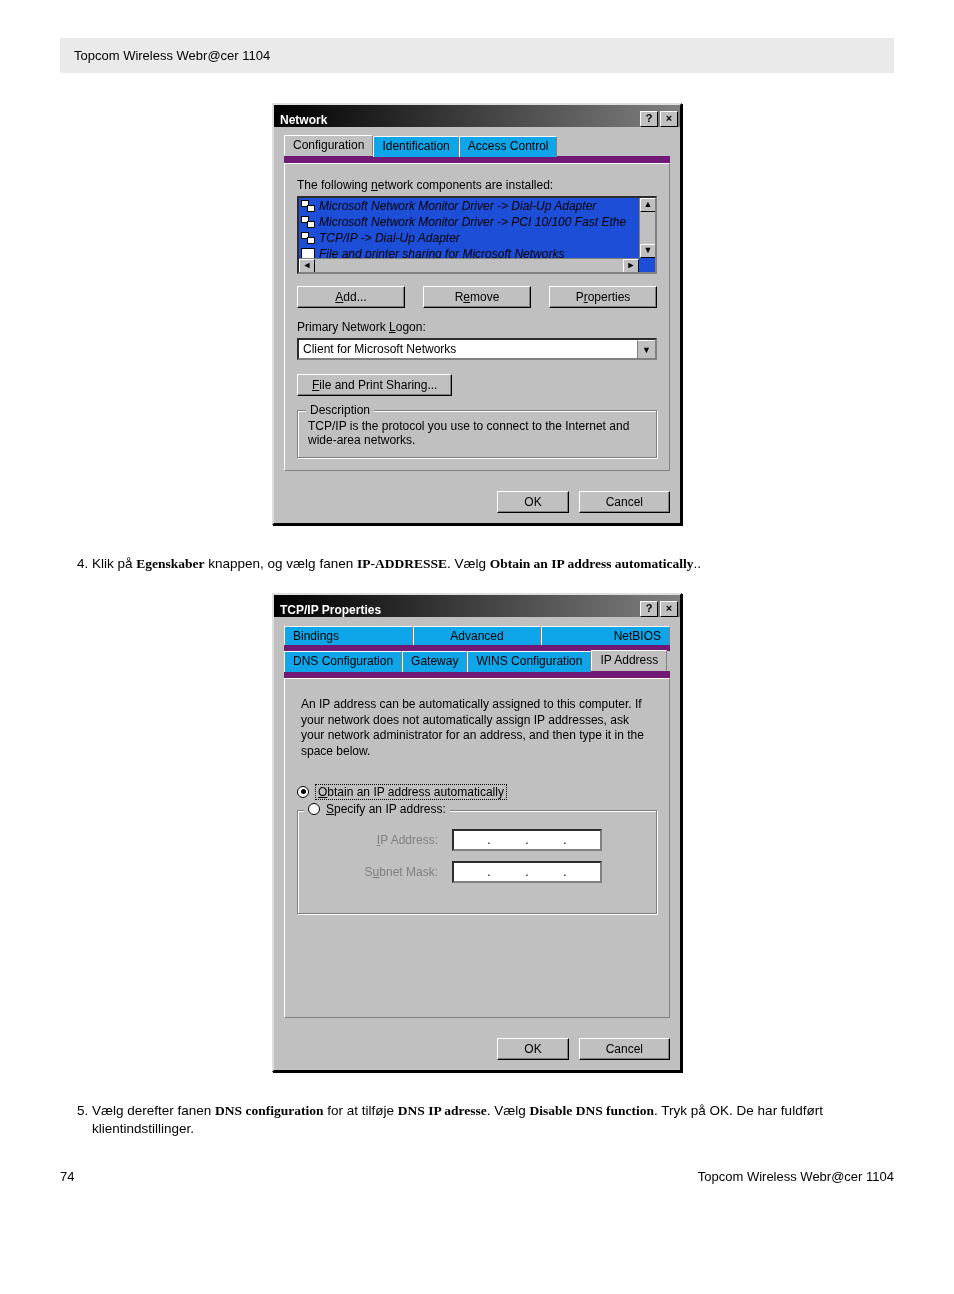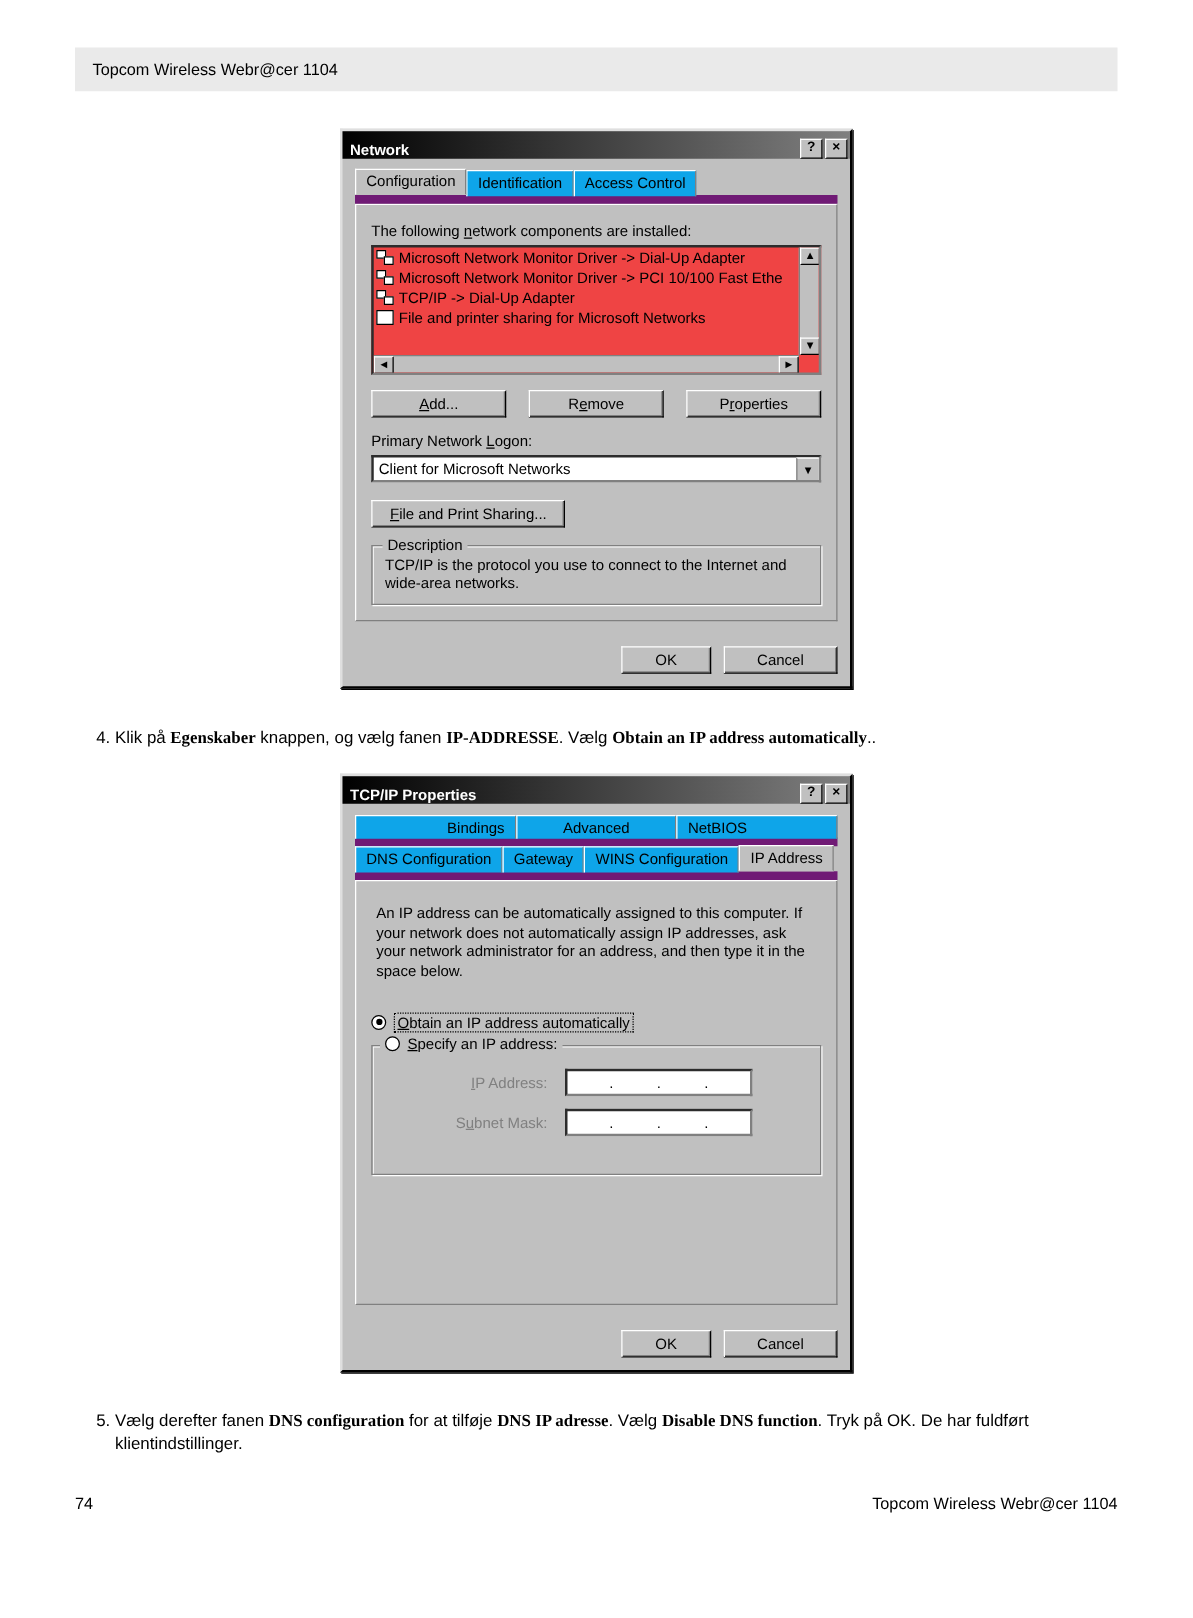--- a/index.html
+++ b/index.html
@@ -81,25 +81,26 @@
   .tabpanel {
     border: 1px solid #808080;
     border-top-color: #fff;
     border-left-color: #fff;
     padding: 12px;
     background: #c0c0c0;
   }
   
   .listbox {
     border: 2px inset #808080;
-    background: #ef4444;
-    height: 104px;
+    background: #1d4ed8;
+    height: 78px;
     overflow: hidden;
     position: relative;
     font-size: 12px;
+    font-style: italic;
   }
   .listbox .row { display:flex; align-items:center; padding: 1px 2px; white-space: nowrap; }
   .listbox .row.sel { background: #000060; color: #fff; }
   .net-icon {
     width: 14px; height: 12px; margin-right: 4px;
     display:inline-block; position:relative;
   }
   .net-icon::before, .net-icon::after {
     content:""; position:absolute; width:6px; height:5px; background:#fff; border:1px solid #000;
   }
@@ -284,23 +285,23 @@
 
   <div class="dialog">
     <div class="titlebar">
       <span>TCP/IP Properties</span>
       <span class="spacer"></span>
       <span class="tb-btn">?</span>
       <span class="tb-btn">×</span>
     </div>
     <div class="dlg-body">
       <div class="tabrow">
-        <div class="tab" style="flex:1; text-align:right"><span>Bindings</span></div>
+        <div class="tab" style="flex:1; text-align:left"><span>Bindings</span></div>
         <div class="tab" style="flex:1; text-align:center"><span>Advanced</span></div>
-        <div class="tab" style="flex:1; text-align:left"><span>NetBIOS</span></div>
+        <div class="tab" style="flex:1; text-align:right"><span>NetBIOS</span></div>
       </div>
       <div class="tabrow second">
         <div class="tab"><span>DNS Configuration</span></div>
         <div class="tab"><span>Gateway</span></div>
         <div class="tab"><span>WINS Configuration</span></div>
         <div class="tab active"><span>IP Address</span></div>
       </div>
       <div class="tabpanel" style="min-height:340px">
         <div style="margin:6px 4px 24px 4px; line-height:1.3;">An IP address can be automatically assigned to this computer. If your network does not automatically assign IP addresses, ask your network administrator for an address, and then type it in the space below.</div>
 

